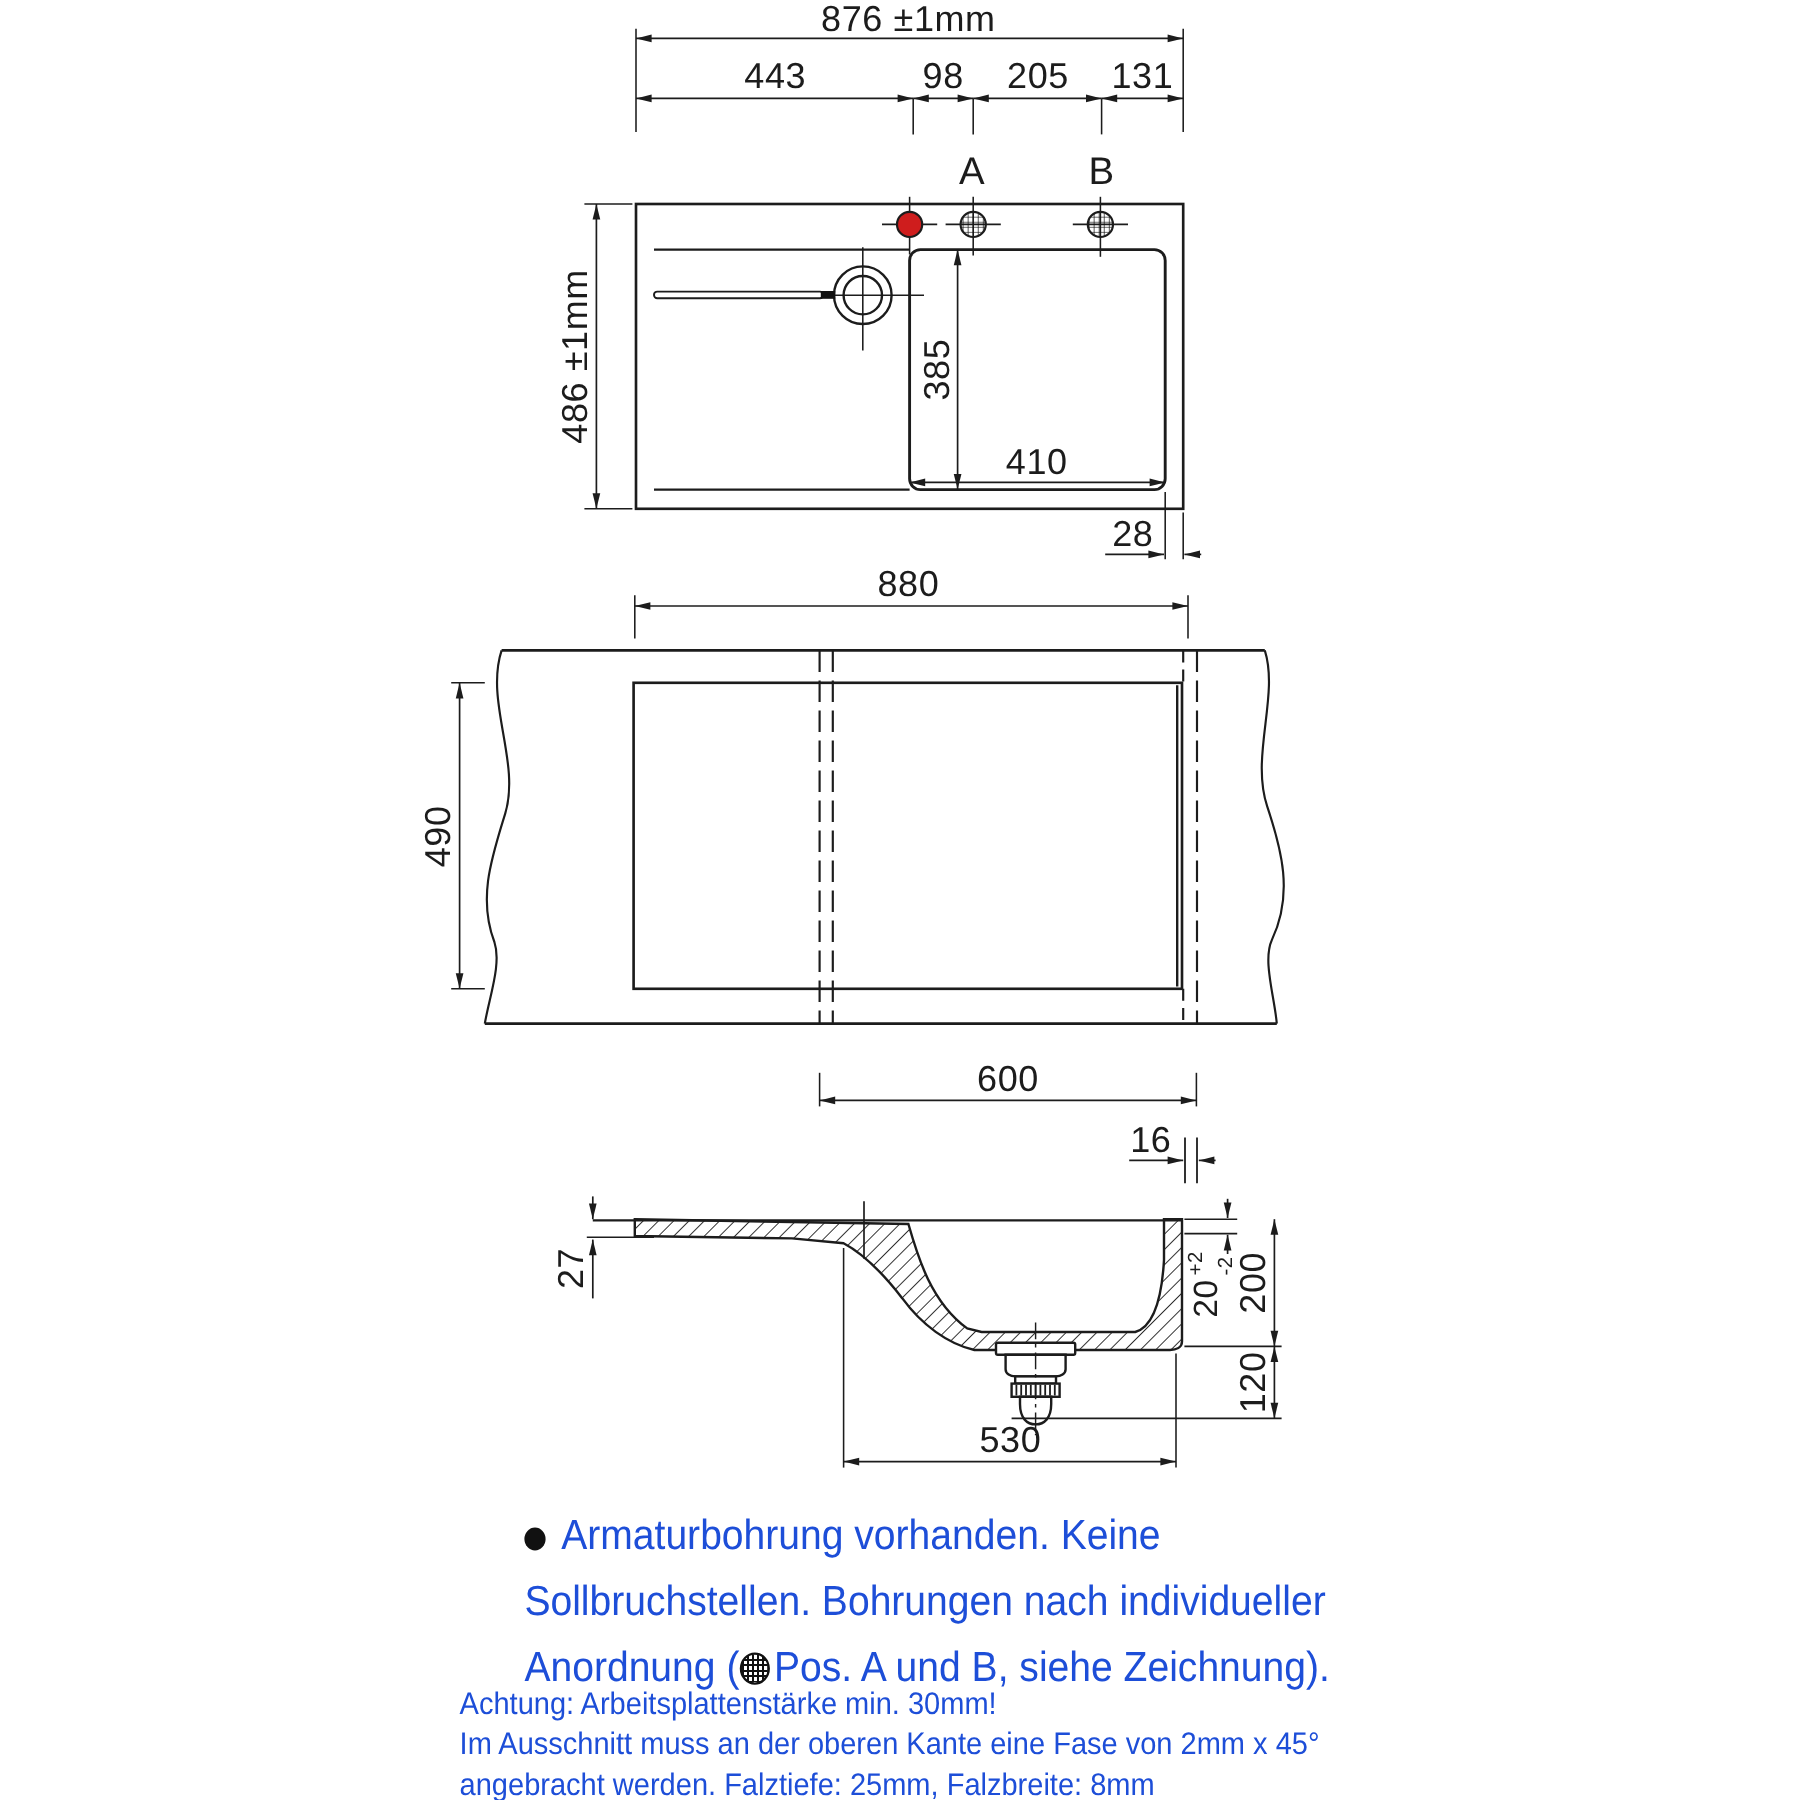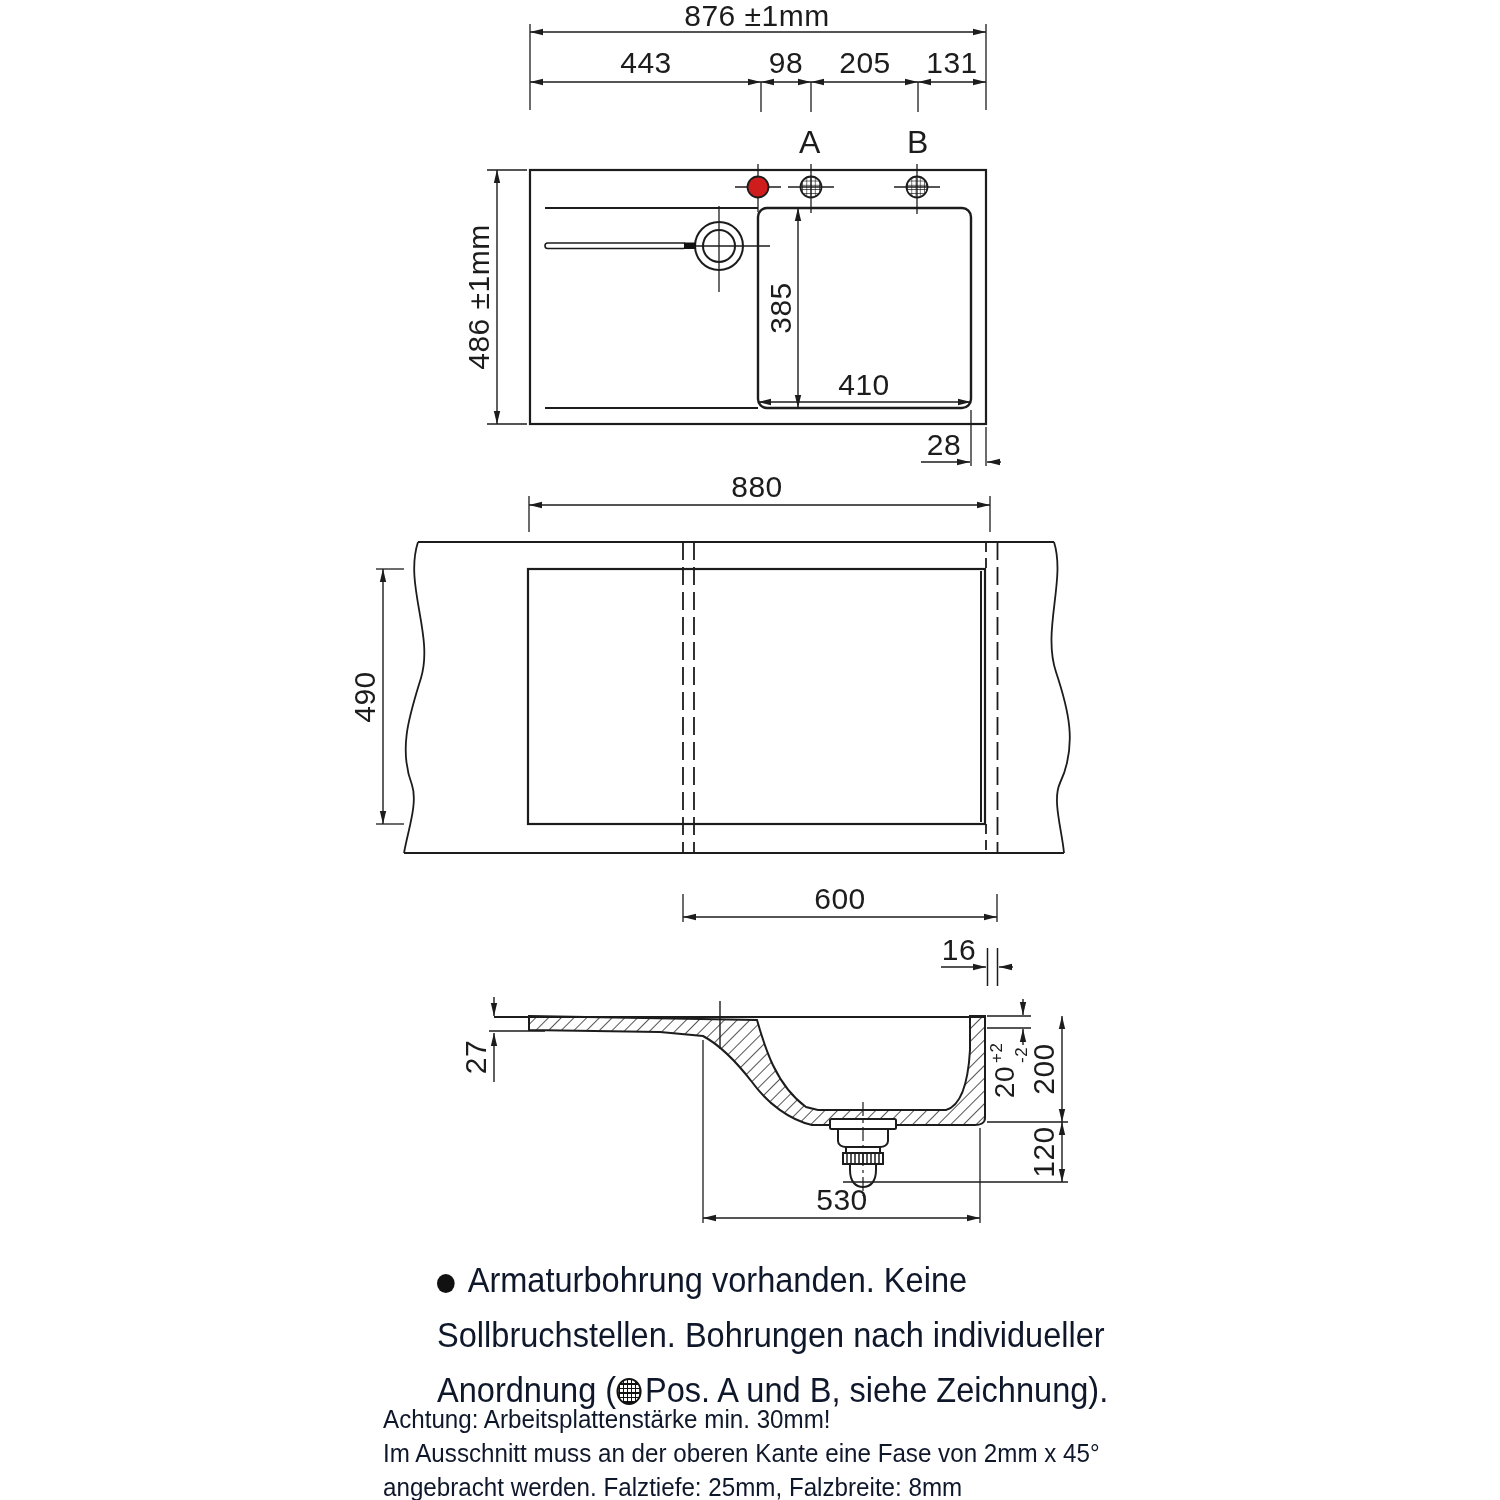--- a/index.html
+++ b/index.html
@@ -1,17 +1,17 @@
 <!DOCTYPE html>
 <html><head>
 <meta charset="utf-8">
 <style>
   html,body{margin:0;padding:0;background:#fff;}
   #stage{position:relative;width:1500px;height:1500px;background:#ffffff;overflow:hidden;
-         font-family:"Liberation Sans",sans-serif;color:#0f172a;}
+         font-family:"Liberation Sans",sans-serif;color:#1d4ed8;}
   svg text{font-family:"Liberation Sans",sans-serif;fill:#1c1c1c;letter-spacing:0.5px;}
   .t30{font-size:30px;}
   .t32{font-size:32px;}
   .t28{font-size:28px;}
   .t17{font-size:17px;}
   .anno{position:absolute;left:437px;top:1252px;width:760px;font-size:35px;line-height:55px;
         transform:scaleX(0.93);transform-origin:left top;white-space:nowrap;}
   .note{position:absolute;left:383px;top:1402px;width:800px;font-size:26px;line-height:34px;
         transform:scaleX(0.93);transform-origin:left top;white-space:nowrap;}
   .bullet{display:inline-block;width:19px;height:19px;border-radius:50%;background:#111;

